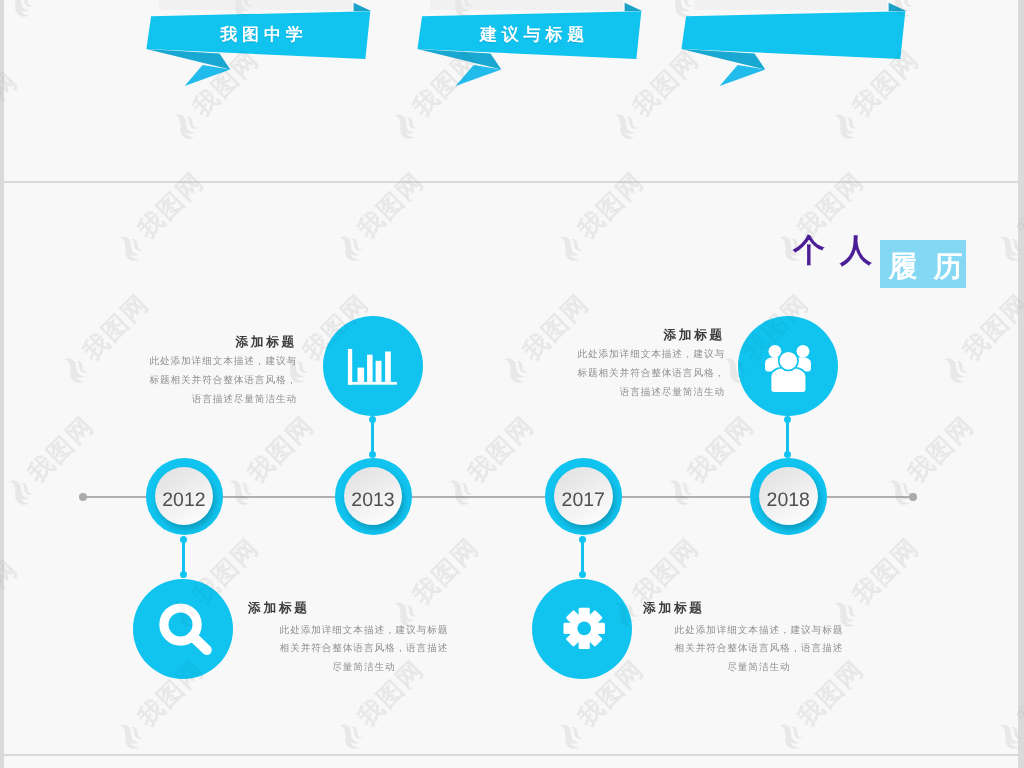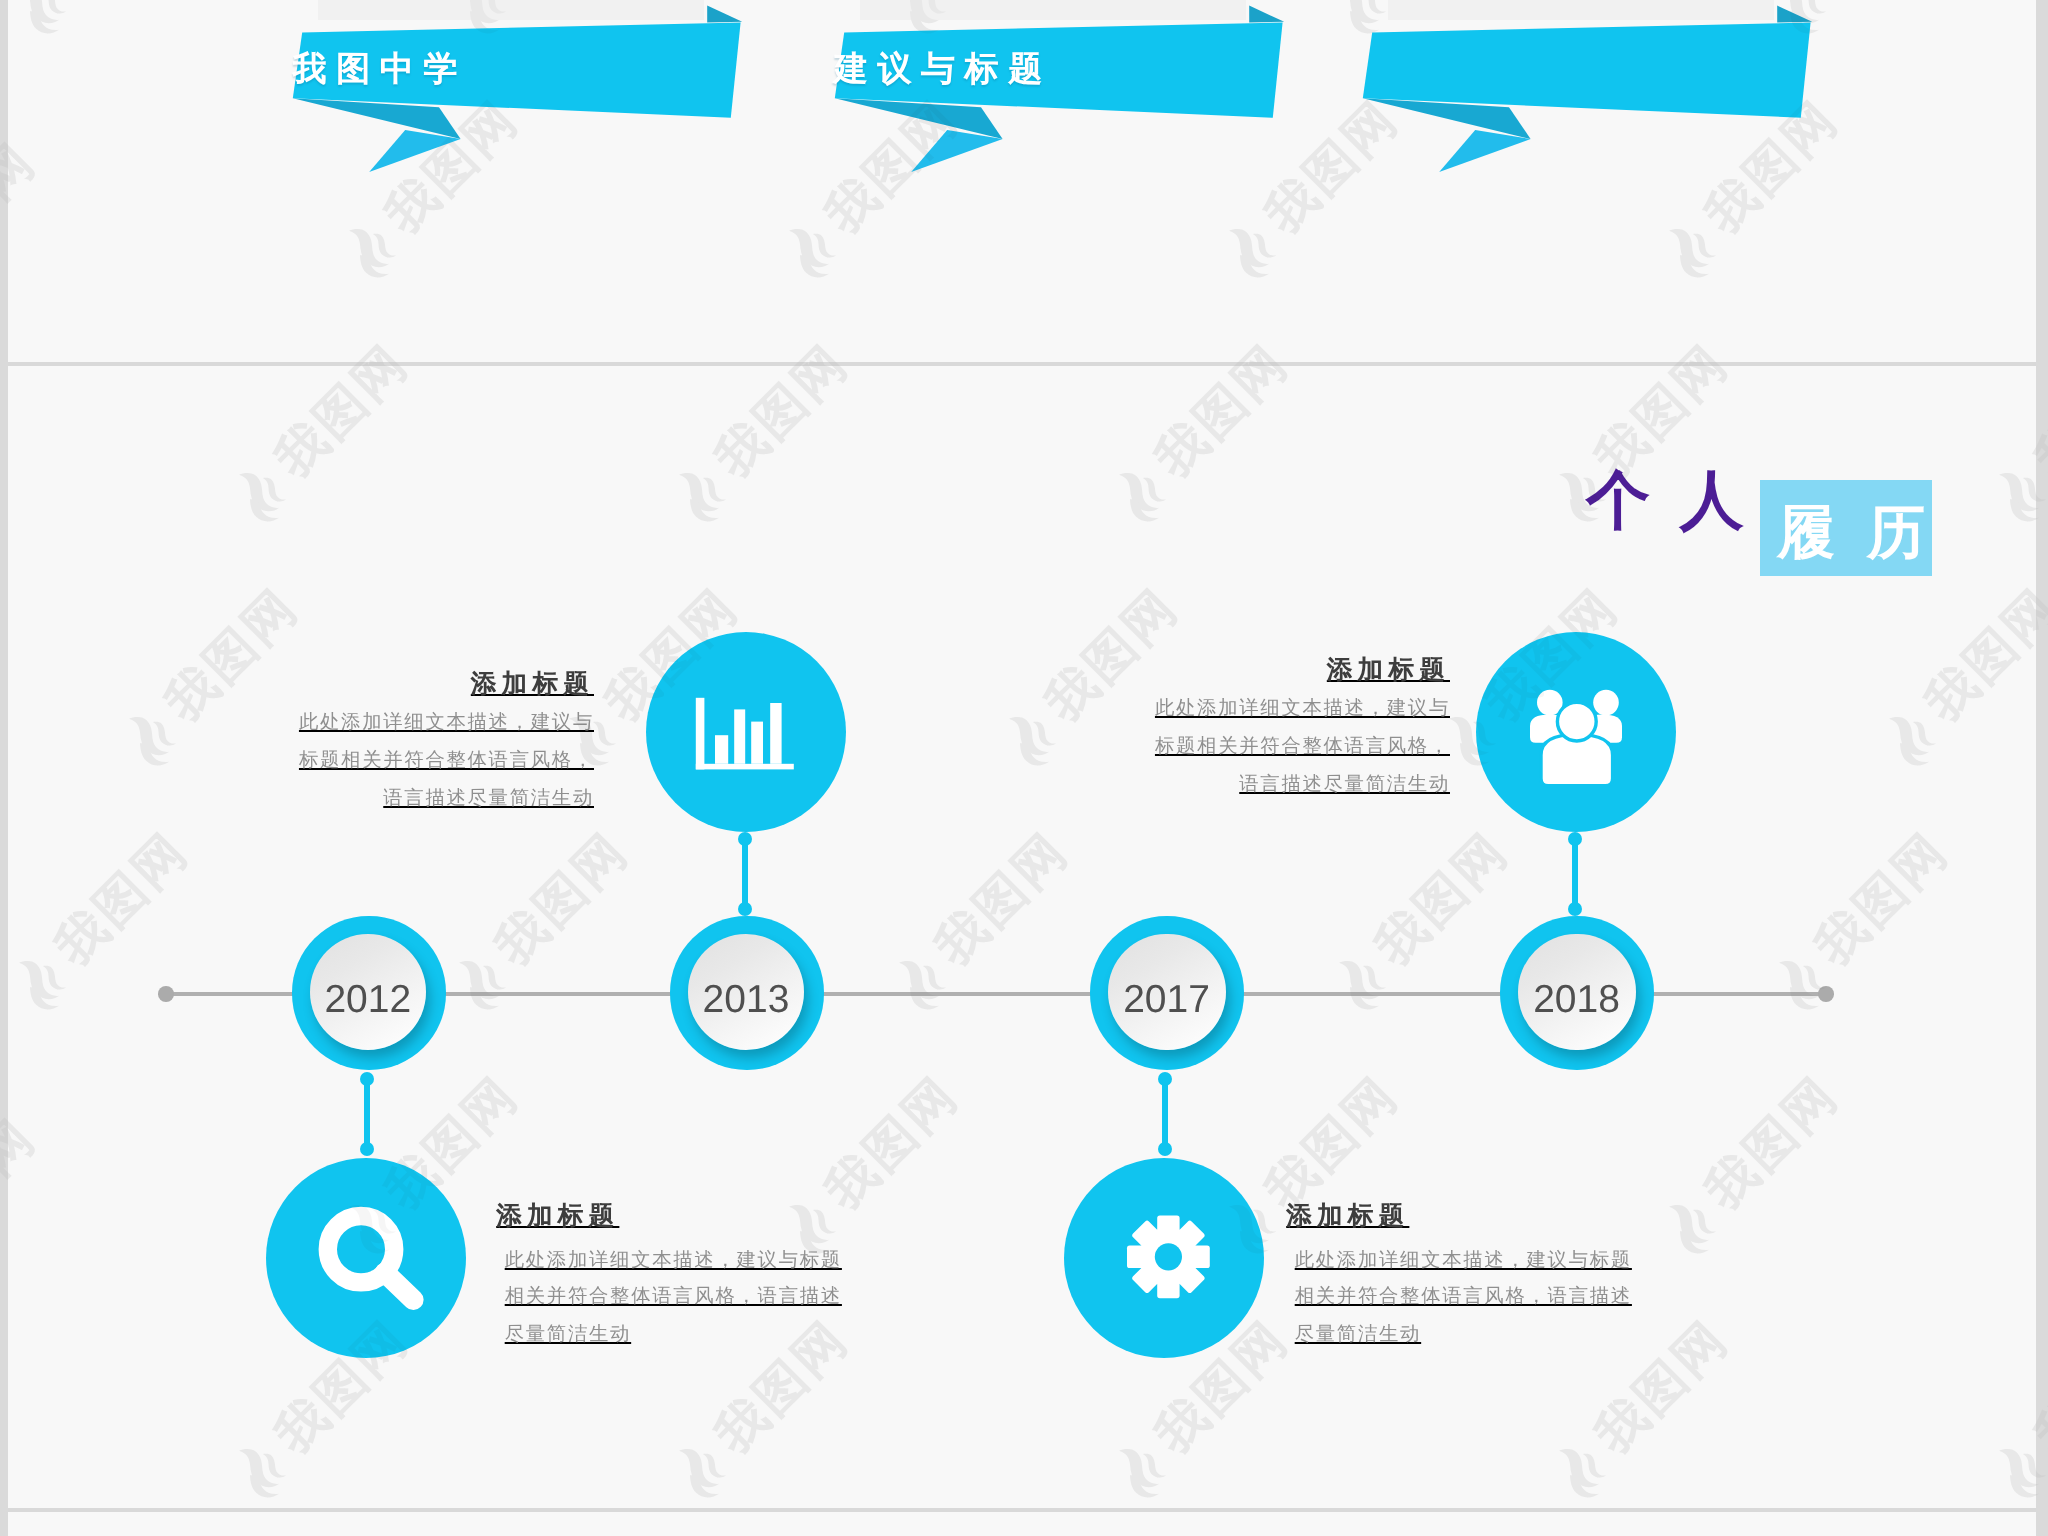--- a/index.html
+++ b/index.html
@@ -24,21 +24,21 @@
   
   .edge-left{position:absolute;left:0;top:0;width:4.3px;height:768px;background:#dadada;}
   .edge-right{position:absolute;left:1018px;top:0;width:6px;height:768px;background:#dadada;}
   .rule-top{position:absolute;left:4.3px;top:181px;width:1014px;height:2px;background:#d9d9d9;}
   .rule-bot{position:absolute;left:4.3px;top:754px;width:1014px;height:2px;background:#d9d9d9;}
   .grey-slab{position:absolute;top:0;width:193px;height:9.5px;background:#f1f1f1;}
 
   
   .banner{position:absolute;top:0;width:240px;height:95px;}
   .banner svg{display:block;}
-  .banner .label{position:absolute;top:24px;left:1.5px;width:240px;
+  .banner .label{position:absolute;top:24px;left:1.5px;width:240px;text-align:center;
        color:#ffffff;font-size:17px;font-weight:bold;letter-spacing:4.8px;text-indent:4.8px;
        text-shadow:0 1px 1px rgba(0,90,130,.22);}
 
   
   .sec-title{position:absolute;left:793px;top:231.5px;font-size:32px;font-weight:bold;
        color:#4c1d95;letter-spacing:3px;line-height:36px;white-space:nowrap;}
   .sec-badge{position:absolute;left:879.5px;top:239.8px;width:86px;height:48px;
        background:#84d8f4;}
   .sec-badge span{position:absolute;left:3px;top:13px;width:86px;text-align:center;
        font-size:29px;font-weight:bold;color:#ffffff;letter-spacing:4px;text-indent:4px;
@@ -58,28 +58,28 @@
         position:relative;top:4px;-webkit-font-smoothing:antialiased;
         text-shadow:0 0 0 rgba(0,0,0,0);}
 
   .stem{position:absolute;width:3px;background:#10c4ef;}
   .stem i{position:absolute;left:-2.3px;width:7.6px;height:7.6px;border-radius:50%;background:#10c4ef;}
 
   .icon-circle{position:absolute;width:100px;height:100px;border-radius:50%;background:#10c4ef;}
   .icon-circle svg{position:absolute;left:0;top:0;}
 
   
-  .tb{position:absolute;text-decoration:underline;}
+  .tb{position:absolute;}
   .tb h3{margin:0;font-size:12.8px;font-weight:bold;color:#3d3d3d;letter-spacing:2.6px;
         text-indent:2.6px;line-height:14px;margin-bottom:4.6px;}
   .tb p{margin:0;font-size:9.7px;color:#8f8f8f;line-height:18.9px;letter-spacing:.85px;
         text-indent:.85px;white-space:nowrap;}
   .tb.right{text-align:right;}
   .tb.left{text-align:left;}
-  .tb.left p{padding-left:6px;}
+  .tb.left p{padding-left:6px;text-align:center;}
   .tb.left h3{margin-bottom:6.5px;}
 </style>
 </head>
 <body>
 
 <div id="stage">
 
   <div class="wm-layer" id="wmlayer">
       <div class="wm" style="left: 0px; top: 0px;">
         <span class="flame"><svg viewBox="0 0 24 30" width="24" height="30">

